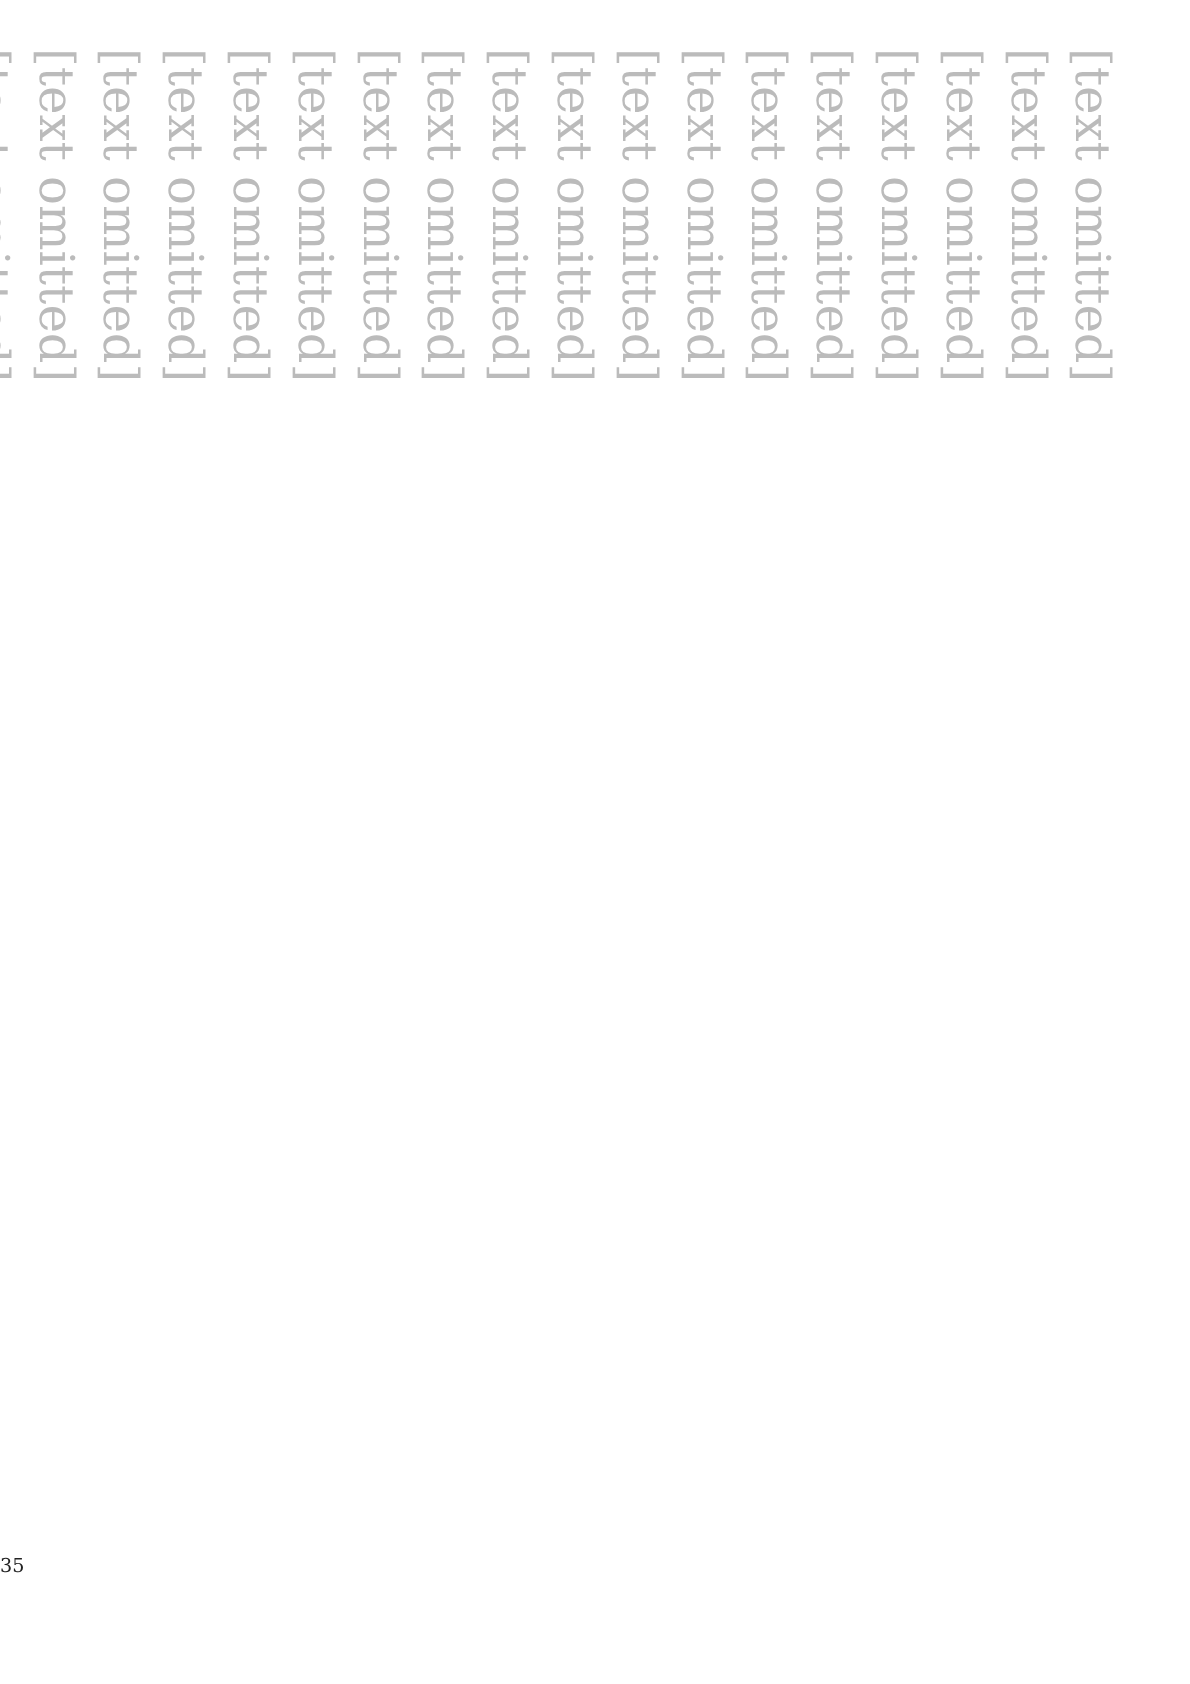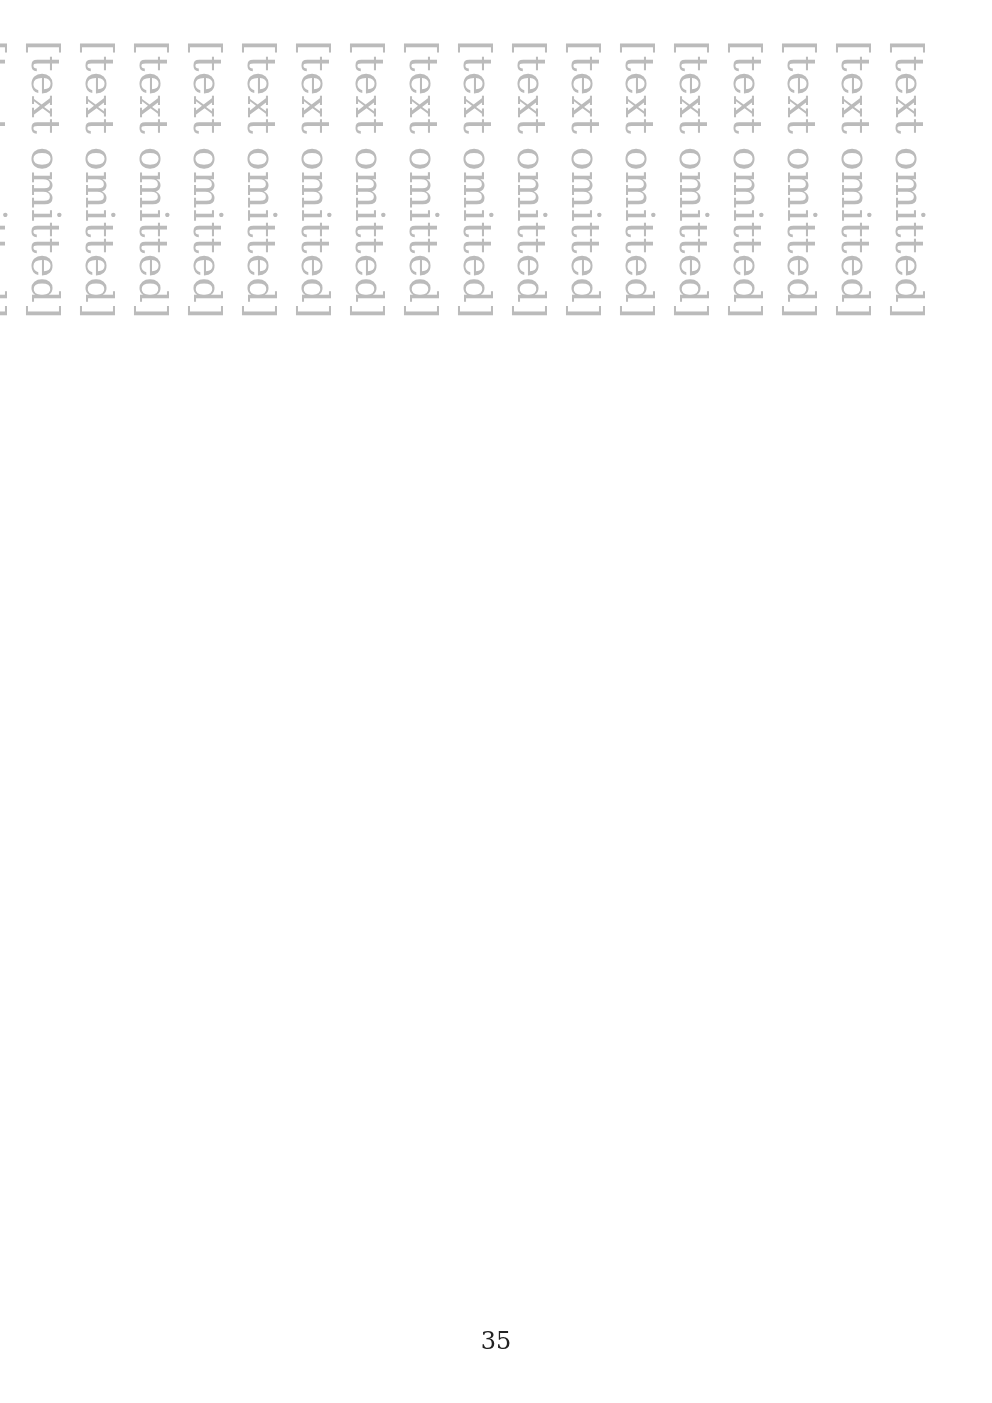--- a/index.html
+++ b/index.html
@@ -2,22 +2,22 @@
 <html><head>
 <meta charset="utf-8">
 <style>
   html, body { margin: 0; padding: 0; background: #ffffff; }
   body { width: 992px; height: 1403px; position: relative; overflow: hidden;
          font-family: "DejaVu Serif", "Liberation Serif", serif; color: #111; }
   .columns { position: absolute; top: 40px; right: 60px; height: 1240px;
              display: flex; flex-direction: row-reverse; gap: 10px; }
   .col { writing-mode: vertical-rl; font-size: 40px; line-height: 44px;
          width: 44px; white-space: nowrap; overflow: hidden; color: #bbb; }
-  .page-number { position: absolute; top: 1327px; left: 0; width: 100%;
-                 text-align: center; font-size: 24px; color: #222; }
+  .page-number { position: absolute; top: 1295px; left: 0; width: 100%;
+                 text-align: left; font-size: 16px; color: #222; }
 </style>
 </head>
 <body>
 
 <div class="columns" id="cols">
     <div class="col">[text omitted]</div>
     <div class="col">[text omitted]</div>
     <div class="col">[text omitted]</div>
     <div class="col">[text omitted]</div>
     <div class="col">[text omitted]</div>

